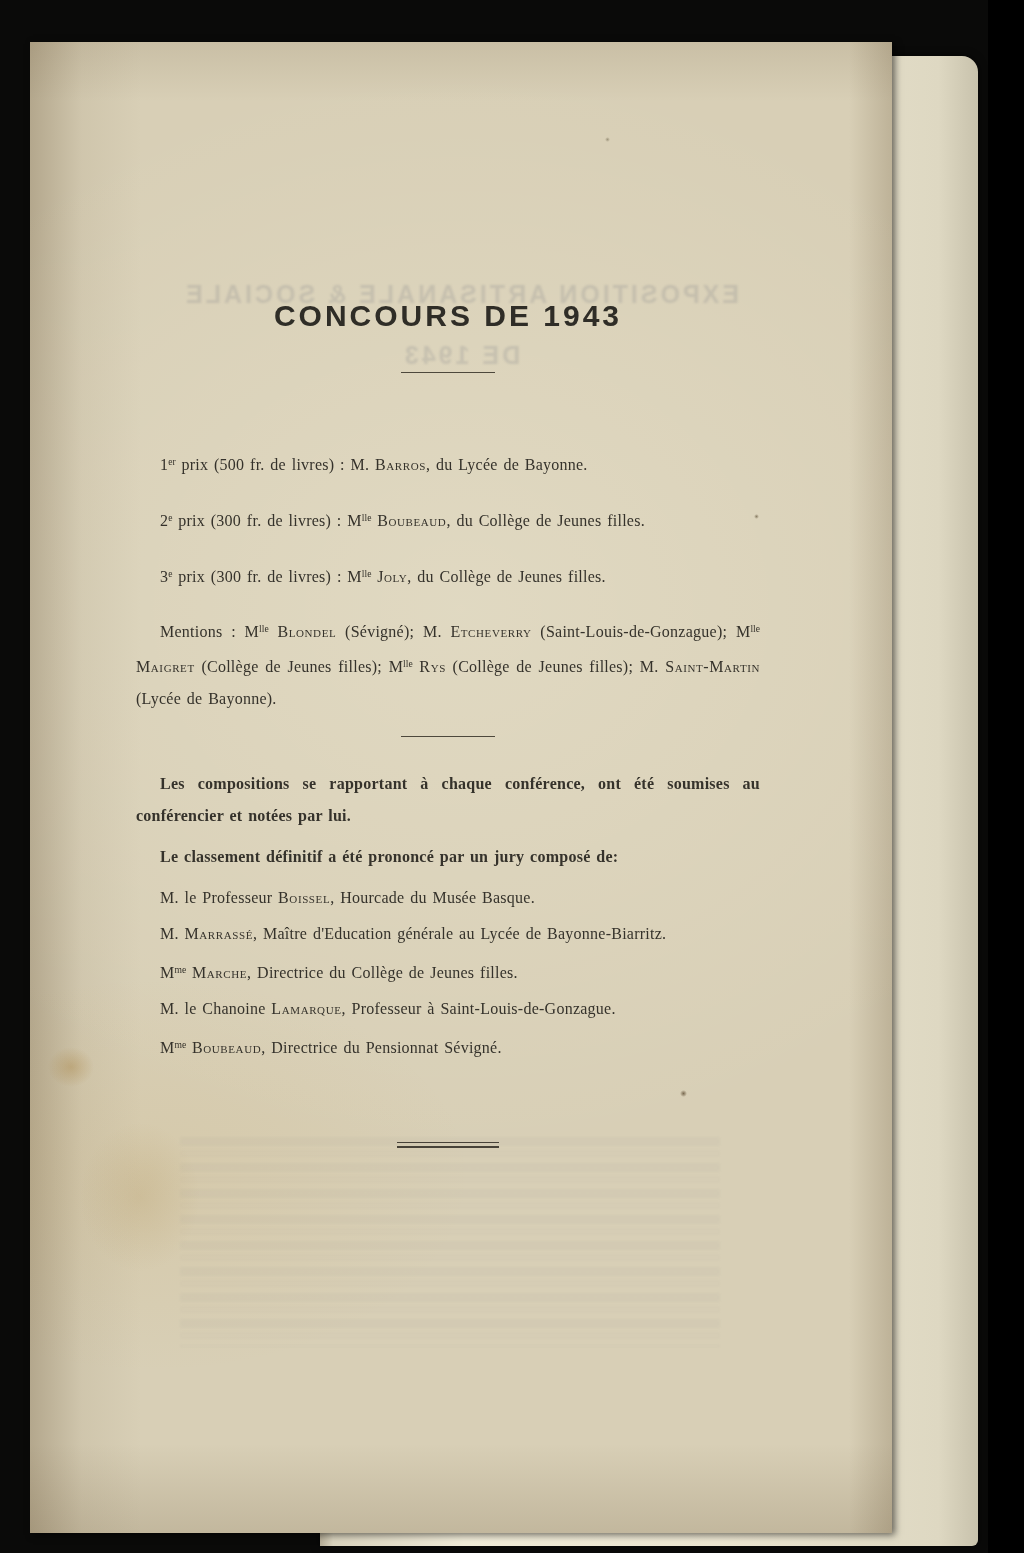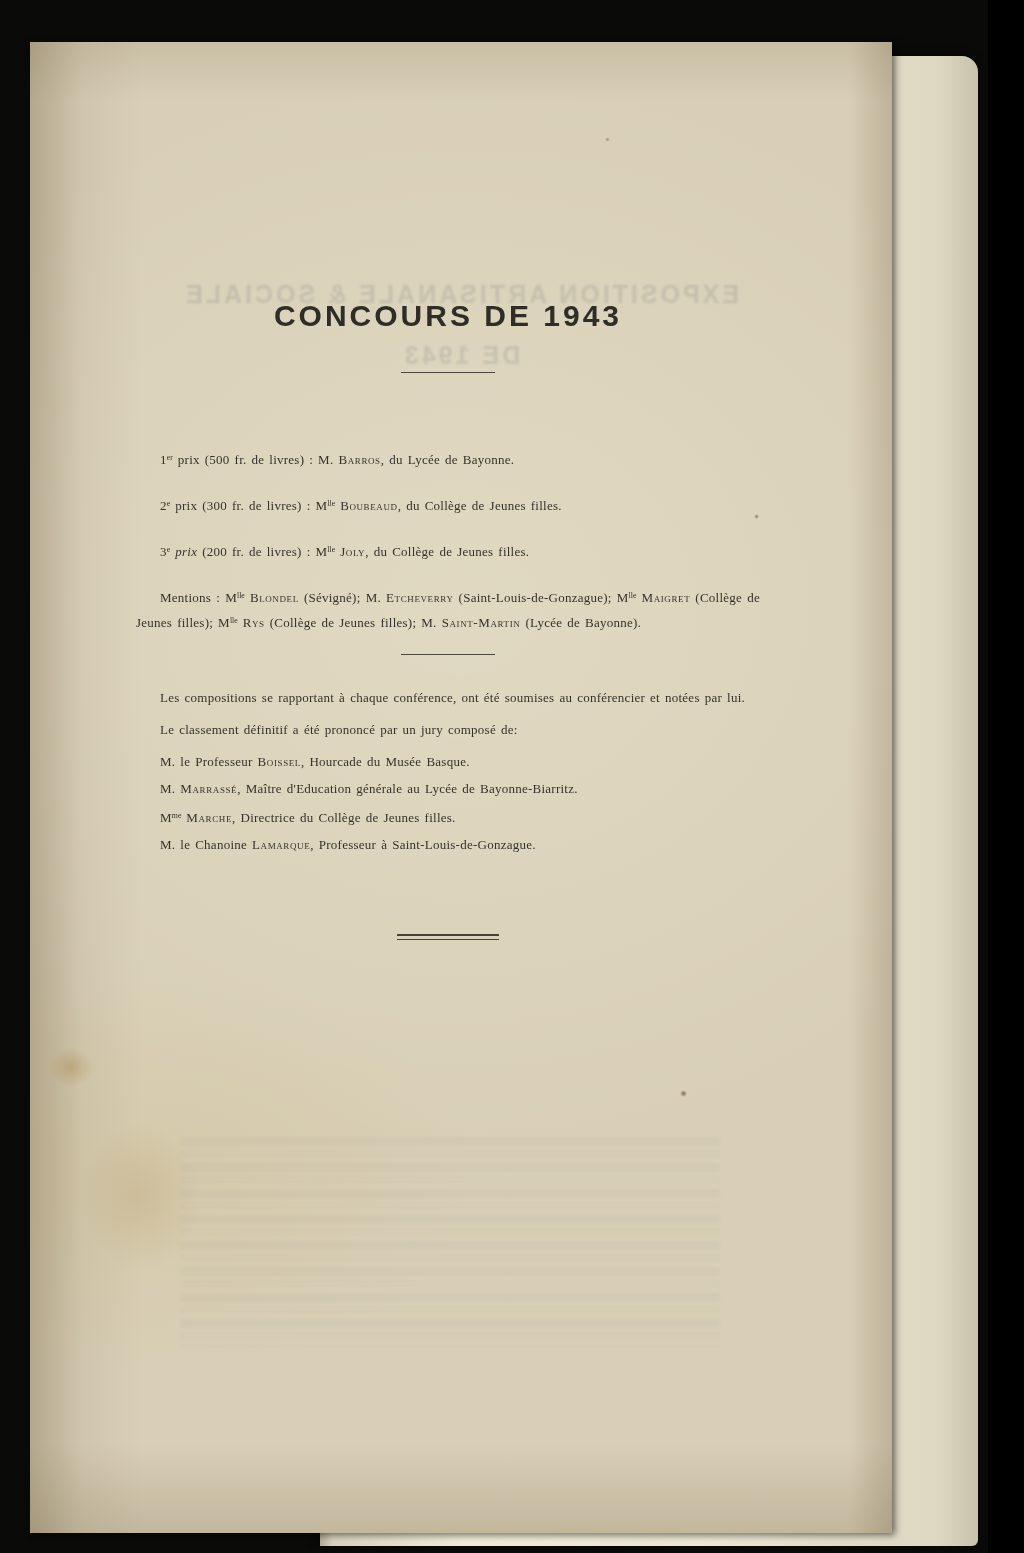--- a/index.html
+++ b/index.html
@@ -44,31 +44,31 @@
     margin-top:256px; text-align:center;
     font-family:"Liberation Sans", sans-serif;
     font-weight:700; font-size:30px; line-height:36px;
     letter-spacing:3px; color:#2f2d27;
   }
 
   .rule { width:94px; height:1px; background:#4d483c; margin:38px auto 0; }
   .rule-mid { margin:0 auto 31px; }
 
   .section p {
-    font-size:13px; line-height:23px; letter-spacing:0.25px; word-spacing:1.5px;
+    font-size:16px; line-height:32px; letter-spacing:0.25px; word-spacing:1.5px;
     text-align:justify; text-indent:24px; color:var(--ink);
   }
   .prizes { margin-top:73px; }
   .prizes p { margin-bottom:21px; }
-  .body-paras p { margin-bottom:9px; }
+  .body-paras p { margin-bottom:9px;font-weight:bold; }
   .jury p { margin-bottom:4px; }
 
   .sc  { font-variant:small-caps; letter-spacing:0.6px; }
   .sup { font-size:0.60em; vertical-align:0.5em; letter-spacing:0; }
-  .i   { font-style:italic; }
+  .i   { }
 
   .double-rule { width:102px; margin:78px auto 0; }
   .double-rule span { display:block; height:1.5px; background:#474238; }
   .double-rule span + span { margin-top:3px; }
 
   
   .ghost-title {
     position:absolute; left:0; right:0; top:238px; z-index:1;
     text-align:center; transform:scaleX(-1);
     font-family:"Liberation Sans", sans-serif; font-weight:700;
@@ -115,36 +115,37 @@
     <div class="stain stain-4"></div>
     <div class="stain stain-5"></div>
 
     <div class="content">
       <h1 class="title">CONCOURS DE 1943</h1>
       <div class="rule"></div>
 
       <div id="prizes" class="section prizes">
           <p><span>1</span><span class="sup">er</span><span> prix (500 fr. de livres) : M. </span><span class="sc">Barros</span><span>, du Lycée de Bayonne.</span></p>
           <p><span>2</span><span class="sup">e</span><span> prix (300 fr. de livres) : M</span><span class="sup">lle</span><span> </span><span class="sc">Boubeaud</span><span>, du Collège de Jeunes filles.</span></p>
-          <p><span>3</span><span class="sup">e</span><span> </span><span class="i">prix</span><span> (200 fr. de livres) : M</span><span class="sup">lle</span><span> </span><span class="sc">Joly</span><span>, du Collège de Jeunes filles.</span></p>
+          <p><span>3</span><span class="sup">e</span><span> </span><span class="i">prix</span><span> (300 fr. de livres) : M</span><span class="sup">lle</span><span> </span><span class="sc">Joly</span><span>, du Collège de Jeunes filles.</span></p>
           <p><span>Mentions : M</span><span class="sup">lle</span><span> </span><span class="sc">Blondel</span><span> (Sévigné); M. </span><span class="sc">Etcheverry</span><span> (Saint-Louis-de-Gonzague); M</span><span class="sup">lle</span><span> </span><span class="sc">Maigret</span><span> (Collège de Jeunes filles); M</span><span class="sup">lle</span><span> </span><span class="sc">Rys</span><span> (Collège de Jeunes filles); M. </span><span class="sc">Saint-Martin</span><span> (Lycée de Bayonne).</span></p>
         </div>
 
       <div class="rule rule-mid"></div>
 
       <div id="body-paras" class="section body-paras">
           <p><span>Les compositions se rapportant à chaque conférence, ont été soumises au conférencier et notées par lui.</span></p>
           <p><span>Le classement définitif a été prononcé par un jury composé de:</span></p>
         </div>
 
       <div id="jury" class="section jury">
           <p><span>M. le Professeur </span><span class="sc">Boissel</span><span>, Hourcade du Musée Basque.</span></p>
           <p><span>M. </span><span class="sc">Marrassé</span><span>, Maître d'Education générale au Lycée de Bayonne-Biarritz.</span></p>
           <p><span>M</span><span class="sup">me</span><span> </span><span class="sc">Marche</span><span>, Directrice du Collège de Jeunes filles.</span></p>
           <p><span>M. le Chanoine </span><span class="sc">Lamarque</span><span>, Professeur à Saint-Louis-de-Gonzague.</span></p>
+          <p><span>M</span><span class="sup">me</span><span> </span><span class="sc">Boubeaud</span><span>, Directrice du Pensionnat Sévigné.</span></p>
         </div>
 
       <div class="double-rule">
         <span></span>
         <span></span>
       </div>
     </div>
   </div>
 </div>
 

